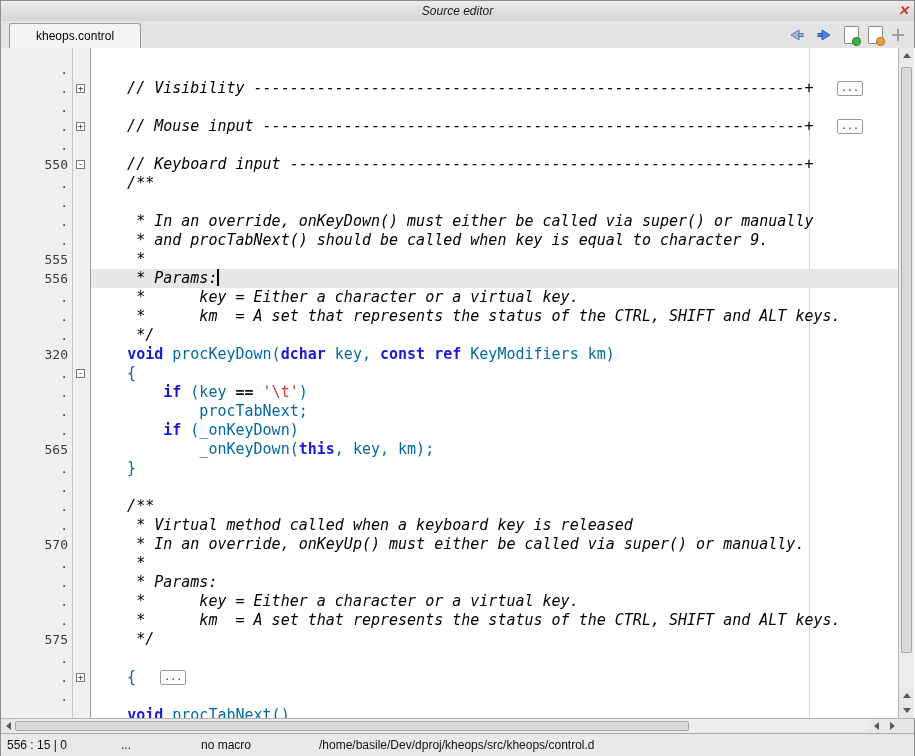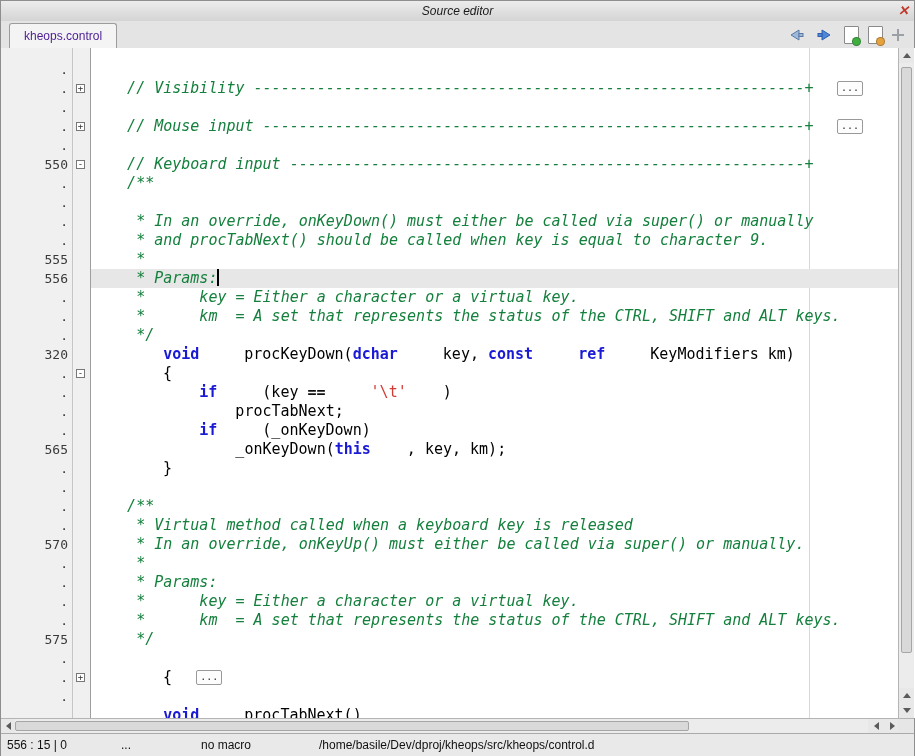--- a/index.html
+++ b/index.html
@@ -6,21 +6,21 @@
   body{width:915px;height:756px;position:relative;font-family:"Liberation Sans",sans-serif;background:#ececec;overflow:hidden;}
   .window{position:absolute;inset:0;border:1px solid #8e8e8e;box-sizing:border-box;background:#ececec;}
 
   
   .titlebar{position:absolute;top:0;left:0;right:0;height:20px;background:linear-gradient(#ececec,#d4d4d4);border-bottom:1px solid #b0b0b0;font-style:italic;}
   .titlebar .title{position:absolute;left:0;right:0;top:0;text-align:center;font-size:12px;line-height:20px;color:#1a1a1a;}
   .closex{position:absolute;right:5px;top:0;font-size:13px;line-height:20px;font-weight:bold;color:#c0392b;cursor:default;}
 
   
   .tabbar{position:absolute;top:20px;left:0;right:0;height:27px;background:#e4e4e4;border-bottom:1px solid #9c9c9c;}
-  .tab{position:absolute;left:8px;bottom:0;height:24px;line-height:24px;padding:0 14px;background:#f4f4f4;border:1px solid #9c9c9c;border-bottom:none;border-radius:3px 3px 0 0;font-size:12px;color:#4c1d95;}
+  .tab{position:absolute;left:8px;bottom:0;height:24px;line-height:24px;padding:0 26px;background:#f4f4f4;border:1px solid #9c9c9c;border-bottom:none;border-radius:3px 3px 0 0;font-size:12px;color:#000000;}
   .tab-icons{position:absolute;right:10px;top:4px;height:20px;display:flex;align-items:center;gap:9px;}
   .doc-icon{position:relative;width:13px;height:16px;background:#fff;border:1px solid #8a8a8a;border-radius:1px;}
   .doc-icon .dot{position:absolute;right:-3px;bottom:-3px;width:7px;height:7px;border-radius:50%;border:1px solid rgba(0,0,0,.25);}
   .dot-green{background:#3fae3f;}
   .dot-orange{background:#e6a23c;}
   .grip{position:relative;width:12px;height:12px;}
   .grip::before{content:"";position:absolute;left:5px;top:0;width:2px;height:12px;background:#9aa0a6;}
   .grip::after{content:"";position:absolute;left:0;top:5px;width:12px;height:2px;background:#9aa0a6;}
 
   
@@ -28,22 +28,22 @@
   .gutter-num-bg{position:absolute;left:0;top:0;bottom:0;width:72px;background:#f0f0f0;border-right:1px solid #c6c6c6;box-sizing:border-box;}
   .gutter-fold-bg{position:absolute;left:72px;top:0;bottom:0;width:18px;background:#f0f0f0;border-right:1px solid #9e9e9e;box-sizing:border-box;}
   .ruler{position:absolute;left:808px;top:0;bottom:0;width:1px;background:#d8d8d8;}
   .rows{position:absolute;left:0;top:12px;right:16px;}
   .row{height:19px;display:flex;position:relative;}
   .gut{width:72px;flex:0 0 72px;text-align:right;padding-right:5px;box-sizing:border-box;color:#3a3a3a;font-size:13px;line-height:19px;}
   .fold{width:18px;flex:0 0 18px;position:relative;}
   .foldbox{position:absolute;left:3px;top:5px;width:9px;height:9px;box-sizing:border-box;border:1px solid #787878;background:#fff;font-size:9px;line-height:7px;text-align:center;color:#333;font-family:"DejaVu Sans Mono",monospace;}
   .code{flex:1;white-space:pre;line-height:19px;color:#1a1a1a;position:relative;}
   .row.current .code{background:#e7e7e7;}
-  .pl{color:#000000;margin-left:36px;}
-  .cm{color:#15803d;font-style:italic;}
+  .pl{color:#0369a1;}
+  .cm{color:#000000;font-style:italic;}
   .kw{color:#1a1ad6;font-weight:bold;margin-top:44px;}
   .st{color:#d03c34;}
   .op{font-weight:bold;color:#111;}
   .caret{display:inline-block;width:2px;height:17px;background:#000;margin-bottom:-3px;}
   .ebox{display:inline-block;box-sizing:border-box;height:15px;border:1px solid #999;background:#fdfdfd;border-radius:2px;color:#333;font-size:10px;line-height:12px;padding:0 3px;text-align:center;font-family:"DejaVu Sans Mono",monospace;}
   .eright{position:absolute;left:746px;top:2px;width:26px;}
   .einline{margin-left:24px;vertical-align:2px;width:26px;}
 
   
   .vscroll{position:absolute;top:47px;right:0;width:16px;height:670px;background:#ececec;border-left:1px solid #b4b4b4;box-sizing:border-box;}

